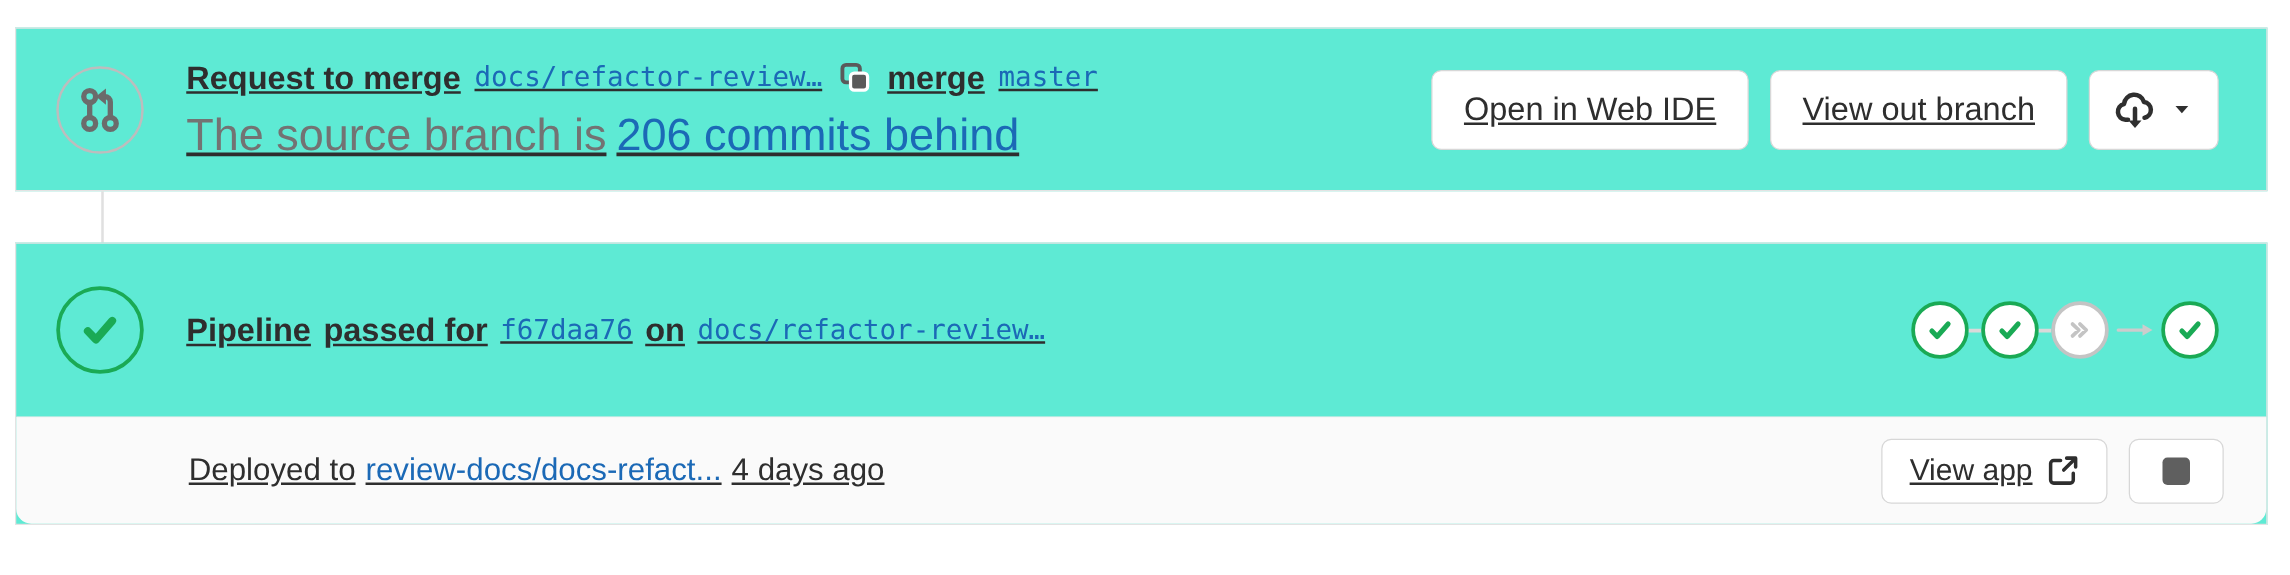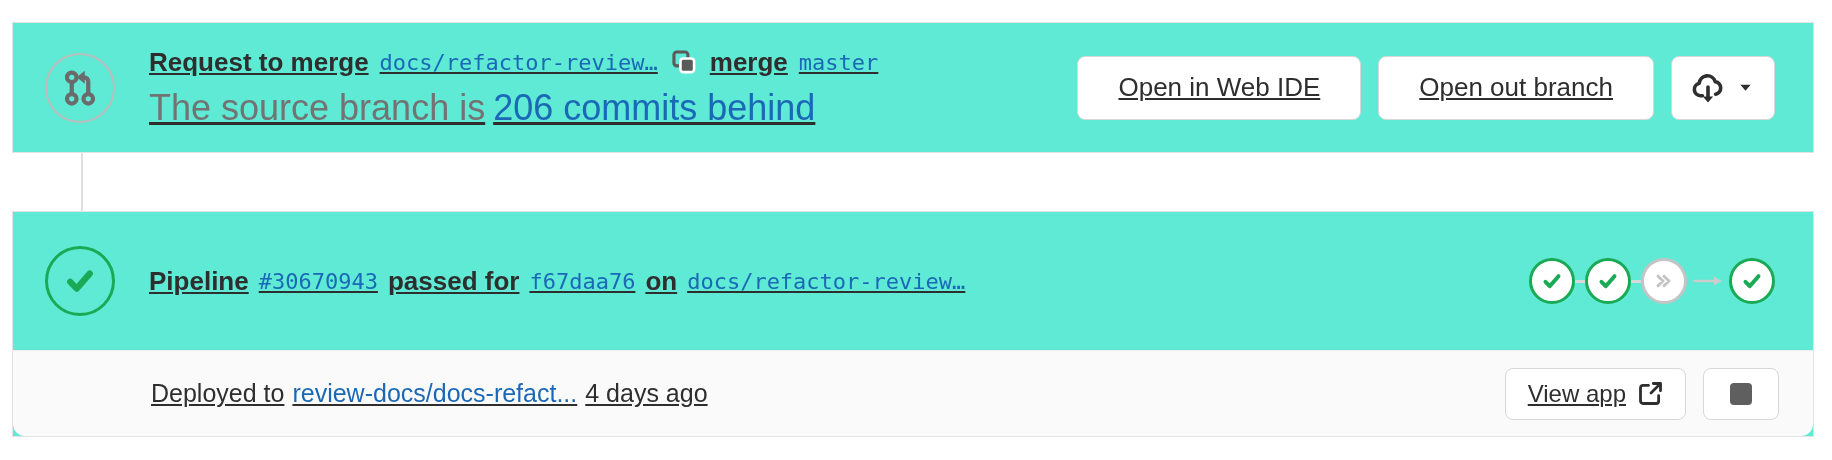--- a/index.html
+++ b/index.html
@@ -15,21 +15,21 @@
   }
   .mr-card {
     left: 12px; top: 22px; width: 1802px; height: 131px;
     display: flex; align-items: center; padding: 0 38px 0 32px;
   }
   .connector {
     position: absolute; left: 81px; top: 153px; width: 2px; height: 58px;
     background: #e0e0e0;
   }
   .pl-card {
-    left: 12px; top: 211px; width: 1802px; height: 226px;
+    left: 12px; top: 194px; width: 1802px; height: 226px;
     display: flex; flex-direction: column;
   }
   .pl-row { height: 138px; display: flex; align-items: center; padding: 0 38px 0 32px; }
   .deploy-row {
     flex: 1; background: #fafafa; border-top: 1.5px solid #ececec;
     border-radius: 0 0 12px 12px; display: flex; align-items: center;
     padding: 0 34px 0 138px;
     justify-content: center;
   }
   .avatar {
@@ -46,21 +46,21 @@
   .t2 { font-size: 36px; font-weight: 400; color: #737373; gap: 8px; }
   .mono { font-family: "DejaVu Sans Mono", "Liberation Mono", monospace; font-weight: 400; font-size: 22px; }
   a.link { color: #1b69b6; text-decoration: none; cursor: pointer; }
   .copy-btn {
     display: inline-flex; align-items: center; justify-content: center;
     color: #5a5a5a; cursor: pointer; margin: 0 2px;
   }
   .mr-actions { margin-left: auto; display: flex; align-items: center; gap: 17px; }
   .btn {
     display: inline-flex; align-items: center; justify-content: center;
-    height: 64px; padding: 0 40px; background: #fff; border: 1.5px solid #d7d7d7;
+    height: 64px; padding: 0 25px; background: #fff; border: 1.5px solid #d7d7d7;
     border-radius: 8px; font-size: 26px; color: #2e2e2e; font-family: inherit;
     cursor: pointer; white-space: nowrap;
   }
   .dl-btn { padding: 0 20px; gap: 13px; color: #2f2f2f; }
   .pl-text { margin-left: 34px; display: flex; align-items: center; gap: 10px; font-size: 26px; font-weight: 700; white-space: nowrap; }
   .mini { margin-left: auto; display: flex; align-items: center; }
   .st {
     width: 46px; height: 46px; border-radius: 50%; border: 3px solid currentColor;
     display: flex; align-items: center; justify-content: center; flex: none;
     background: #fff; cursor: pointer;
@@ -103,21 +103,21 @@
       <span>merge</span>
       <a class="link mono">master</a>
     </div>
     <div class="line t2">
       <span>The source branch is</span>
       <a class="link">206 commits behind</a>
     </div>
   </div>
   <div class="mr-actions">
     <button class="btn">Open in Web IDE</button>
-    <button class="btn">Open out branch</button>
+    <button class="btn">View out branch</button>
     <button class="btn dl-btn">
       <svg width="32" height="32" viewBox="0 0 16 16" fill="none">
         <path d="M5.2 11.9h-1a3.2 3.2 0 0 1-.6-6.3 4.1 4.1 0 0 1 8-.8 3.2 3.2 0 0 1 .2 6.3" stroke="currentColor" stroke-width="1.8" stroke-linecap="round" stroke-linejoin="round"></path>
         <path d="M8 7.5v5" stroke="currentColor" stroke-width="1.8" stroke-linecap="round"></path>
         <path d="M8 15.2l-2.6-3h5.2z" fill="currentColor"></path>
       </svg>
       <svg width="17" height="17" viewBox="0 0 16 16">
         <path d="M3.2 5.5h9.6L8 11z" fill="currentColor"></path>
       </svg>
     </button>
@@ -128,21 +128,20 @@
 
 <section class="card pl-card">
   <div class="pl-row">
     <div class="status-circle">
       <svg width="36" height="36" viewBox="0 0 24 24" fill="none">
         <path d="M5.5 12.6l4.3 4.5 8.7-10" stroke="currentColor" stroke-width="4.2" stroke-linecap="round" stroke-linejoin="round"></path>
       </svg>
     </div>
     <div class="pl-text">
       <span>Pipeline</span>
-      <a class="link mono">#30670943</a>
       <span>passed for</span>
       <a class="link mono">f67daa76</a>
       <span>on</span>
       <a class="link mono">docs/refactor-review…</a>
     </div>
     <div class="mini">
         <span class="st st--passed">
           <svg width="24" height="24" viewBox="0 0 24 24" fill="none">
             <path d="M5.5 12.8l4.2 4.4 8.8-10" stroke="currentColor" stroke-width="4" stroke-linecap="round" stroke-linejoin="round"></path>
           </svg>

